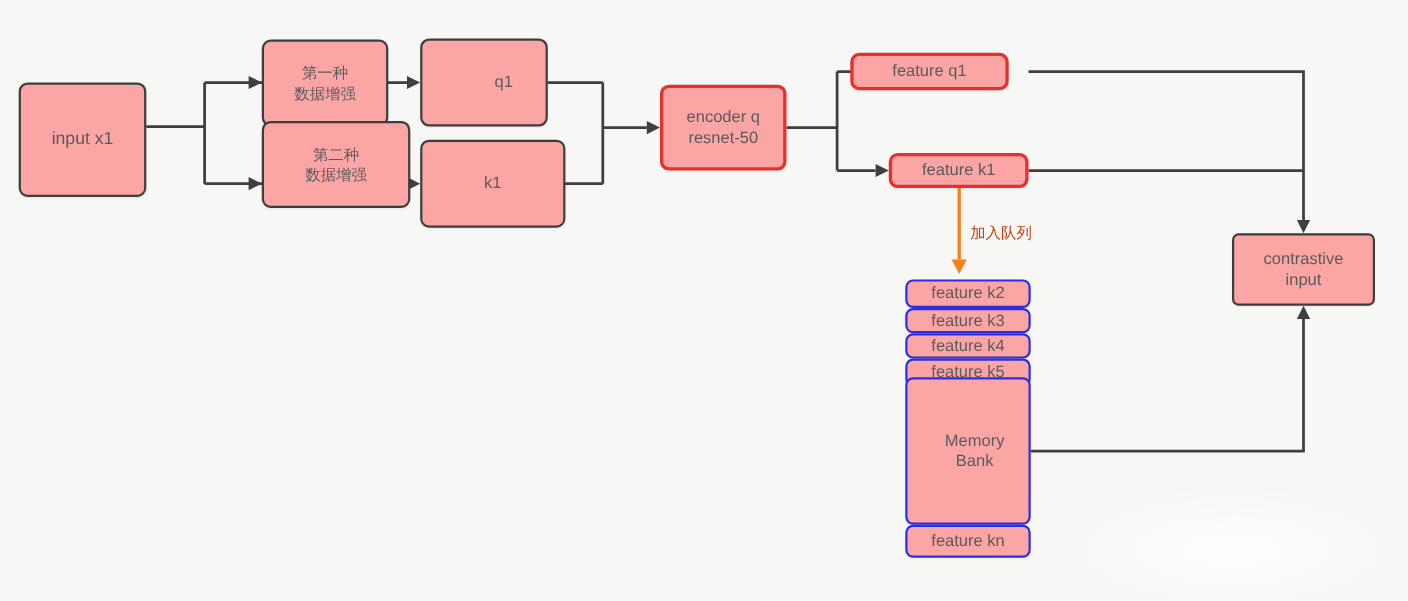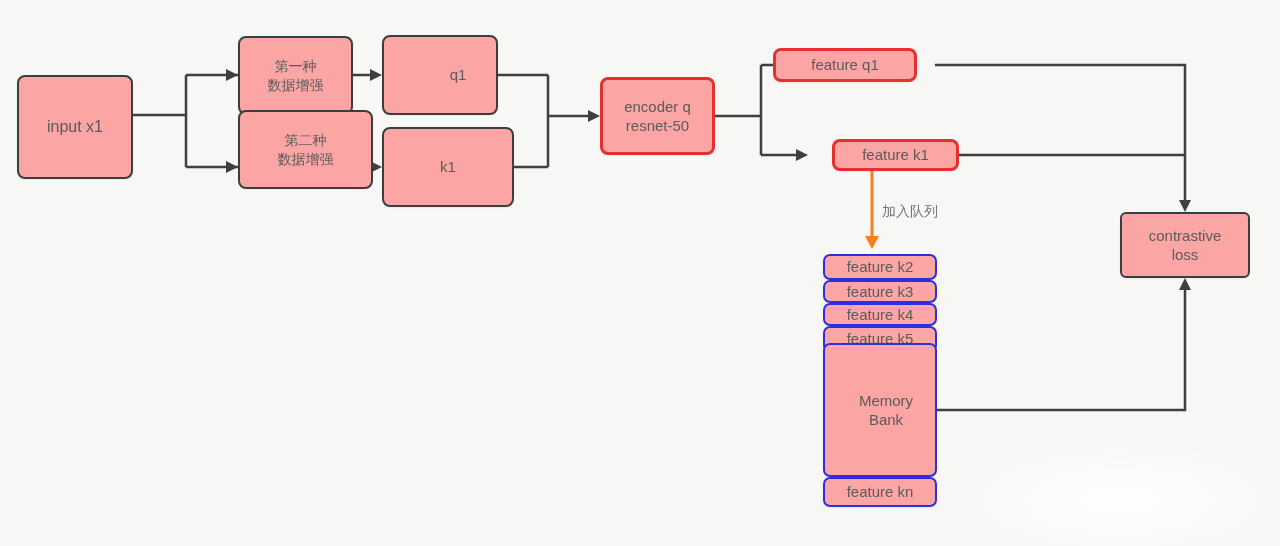--- a/index.html
+++ b/index.html
@@ -42,32 +42,32 @@
   .label{white-space:pre-line;}
   .node.red{border:3px solid #e53030;}
   .node.blue{border:2.5px solid #2b2fe0;border-radius:7px;font-size:15px;}
   .n-input{left:17px;top:75px;width:116px;height:104px;font-size:16px;}
   .n-aug1{left:238px;top:36px;width:115px;height:79px;font-size:14px;}
   .n-aug2{left:238px;top:110px;width:135px;height:79px;font-size:14px;}
   .n-q1{left:382px;top:35px;width:116px;height:80px;padding-left:36px;}
   .n-k1{left:382px;top:127px;width:132px;height:80px;}
   .n-encoder{left:600px;top:77px;width:115px;height:78px;}
   .n-fq1{left:773px;top:48px;width:144px;height:34px;}
-  .n-fk1{left:808px;top:139px;width:127px;height:32px;margin-left:24px;}
+  .n-fk1{left:808px;top:139px;width:127px;height:32px;}
   .n-loss{left:1120px;top:212px;width:130px;height:66px;border-radius:6px;}
   .bank-row{left:823px;width:114px;}
   .r-k2{top:254px;height:26px;}
   .r-k3{top:280px;height:23px;}
   .r-k4{top:303px;height:23px;}
   .r-k5{top:326px;height:26px;}
   .r-bank{top:343px;height:134px;padding-left:12px;}
   .r-kn{top:477px;height:30px;}
   .enqueue-label{
     position:absolute;left:882px;top:203px;
-    color:#737373;font-size:14px;
+    color:#c2410c;font-size:14px;
     background:transparent;
   }
 </style>
 </head>
 <body>
 
 <div class="canvas">
 
   <div class="blob"></div>
 
@@ -164,16 +164,16 @@
   <div class="node blue bank-row r-bank">
     <span class="label">Memory
 Bank</span>
   </div>
   <div class="node blue bank-row r-kn">
     <span class="label">feature kn</span>
   </div>
 
   <div class="node n-loss">
     <span class="label">contrastive
-loss</span>
+input</span>
   </div>
 
 </div>
 
 </body></html>

